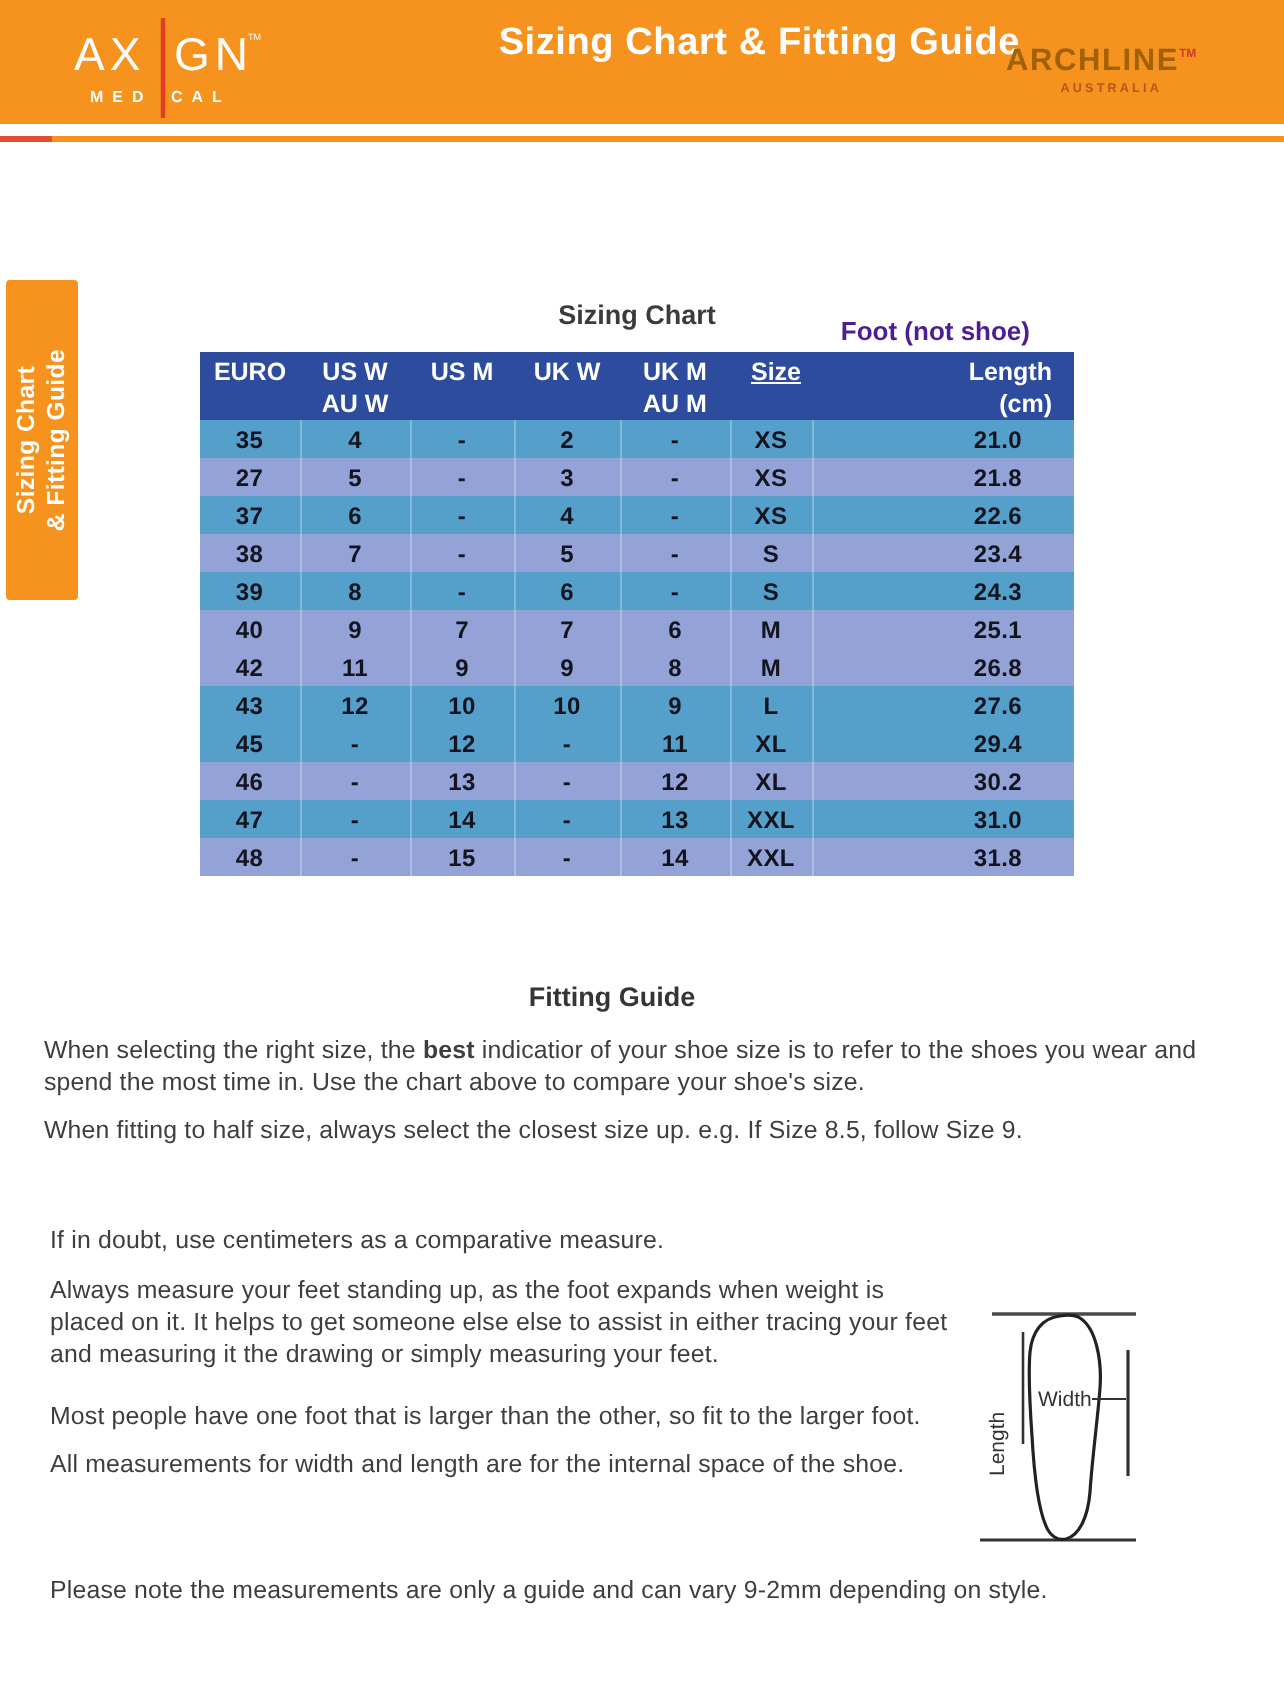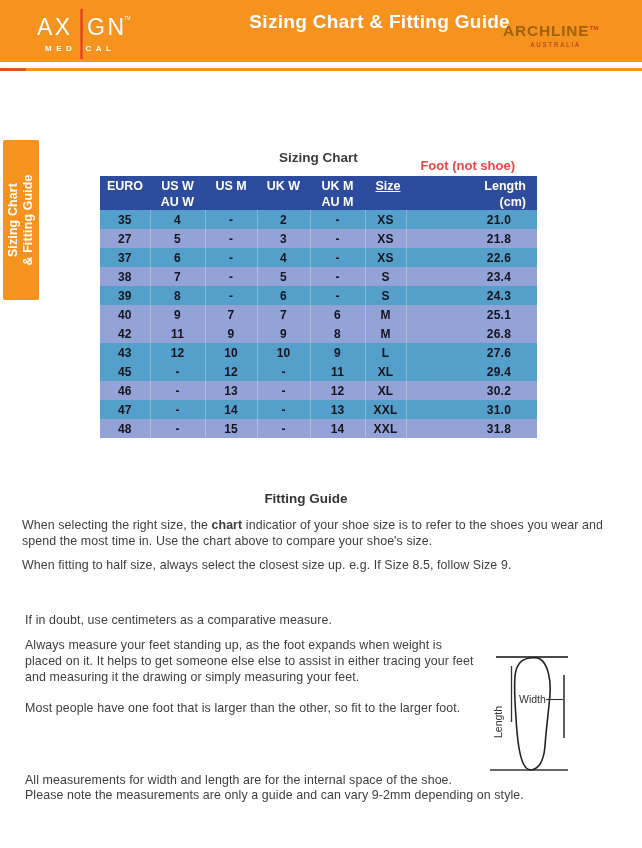--- a/index.html
+++ b/index.html
@@ -30,21 +30,21 @@
   .side-tab-inner {
     position:absolute; left:0; top:160px; width:160px; height:36px;
     transform:rotate(-90deg); transform-origin:0 0;
     display:flex; flex-direction:column; justify-content:center;
     text-align:center; color:#ffffff; font-weight:bold; font-size:12.3px; line-height:1.25; letter-spacing:0.2px;
   }
 
   
   .chart-block { position:absolute; left:100px; top:150px; width:437px; }
   .chart-title { position:absolute; left:0; top:0; width:100%; text-align:center; font-size:13.5px; font-weight:bold; color:#3b3b3b; }
-  .foot-note { position:absolute; right:22px; top:8px; font-size:13px; font-weight:bold; color:#ef4444; }
+  .foot-note { position:absolute; right:22px; top:8px; font-size:13px; font-weight:bold; color:#4c1d95; }
   table.sizing-table { position:absolute; left:0; top:26px; width:437px; border-collapse:collapse; table-layout:fixed; }
   .sizing-table thead tr { height:24px; background:#2e4c9d; }
   .sizing-table th {
     color:#ffffff; font-size:12.5px; font-weight:bold; vertical-align:top;
     padding-top:3px; line-height:1.25; text-align:center;
   }
   .sizing-table th:nth-child(6) { text-align:center; padding-left:5px;text-decoration:underline; }
   .sizing-table th:nth-child(7) { text-align:right; padding-right:11px; }
   .sizing-table tbody tr { height:19px; }
   .sizing-table tbody tr.odd  { background:#54a0cb; }
@@ -58,21 +58,21 @@
   
   .section-heading { position:absolute; width:612px; left:0; text-align:center; font-size:13.5px; font-weight:bold; color:#353535; }
   .body-par { position:absolute; font-size:12.4px; color:#3e3e3e; line-height:1.3; letter-spacing:0.1px; }
   .h-fitting { top:491px; }
   .p-f1 { top:517px; left:22px; width:601px; }
   .p-f2 { top:557px; left:22px; width:601px; }
   .h-measure { top:587px; }
   .p-m1 { top:612px; left:25px; width:560px; }
   .p-m2 { top:637px; left:25px; width:452px; }
   .p-m3 { top:700px; left:25px; width:560px; }
-  .p-m4 { top:772px; left:25px; width:560px; }
+  .p-m4 { top:724px; left:25px; width:560px; }
   .p-m5 { top:787px; left:25px; width:565px; }
 
   
   .foot-diagram { position:absolute; left:488px; top:646px; }
 </style>
 </head>
 <body>
 
 <div class="page">
 
@@ -252,21 +252,21 @@
             <td>-</td>
             <td>14</td>
             <td>XXL</td>
             <td>31.8</td>
           </tr>
         </tbody>
     </table>
   </div>
 
   <div class="section-heading h-fitting">Fitting Guide</div>
-  <div class="body-par p-f1"><span>When selecting the right size, the </span><b>chart</b><span> indicatior of your shoe size is to refer to the shoes you wear and spend the most time in. Use the chart above to compare your shoe's size.</span></div>
+  <div class="body-par p-f1"><span>When selecting the right size, the </span><b>best</b><span> indicatior of your shoe size is to refer to the shoes you wear and spend the most time in. Use the chart above to compare your shoe's size.</span></div>
   <div class="body-par p-f2">When fitting to half size, always select the closest size up. e.g. If Size 8.5, follow Size 9.</div>
 
   <div class="body-par p-m1">If in doubt, use centimeters as a comparative measure.</div>
   <div class="body-par p-m2">Always measure your feet standing up, as the foot expands when weight is placed on it. It helps to get someone else else to assist in either tracing your feet and measuring it the drawing or simply measuring your feet.</div>
   <div class="body-par p-m3">Most people have one foot that is larger than the other, so fit to the larger foot.</div>
   <div class="body-par p-m4">All measurements for width and length are for the internal space of the shoe.</div>
   <div class="body-par p-m5">Please note the measurements are only a guide and can vary 9-2mm depending on style.</div>
 
   <svg class="foot-diagram" width="102" height="134" viewBox="0 0 102 134">
     <line x1="8" y1="11" x2="80" y2="11" stroke="#4a4a4a" stroke-width="1.8"></line>

